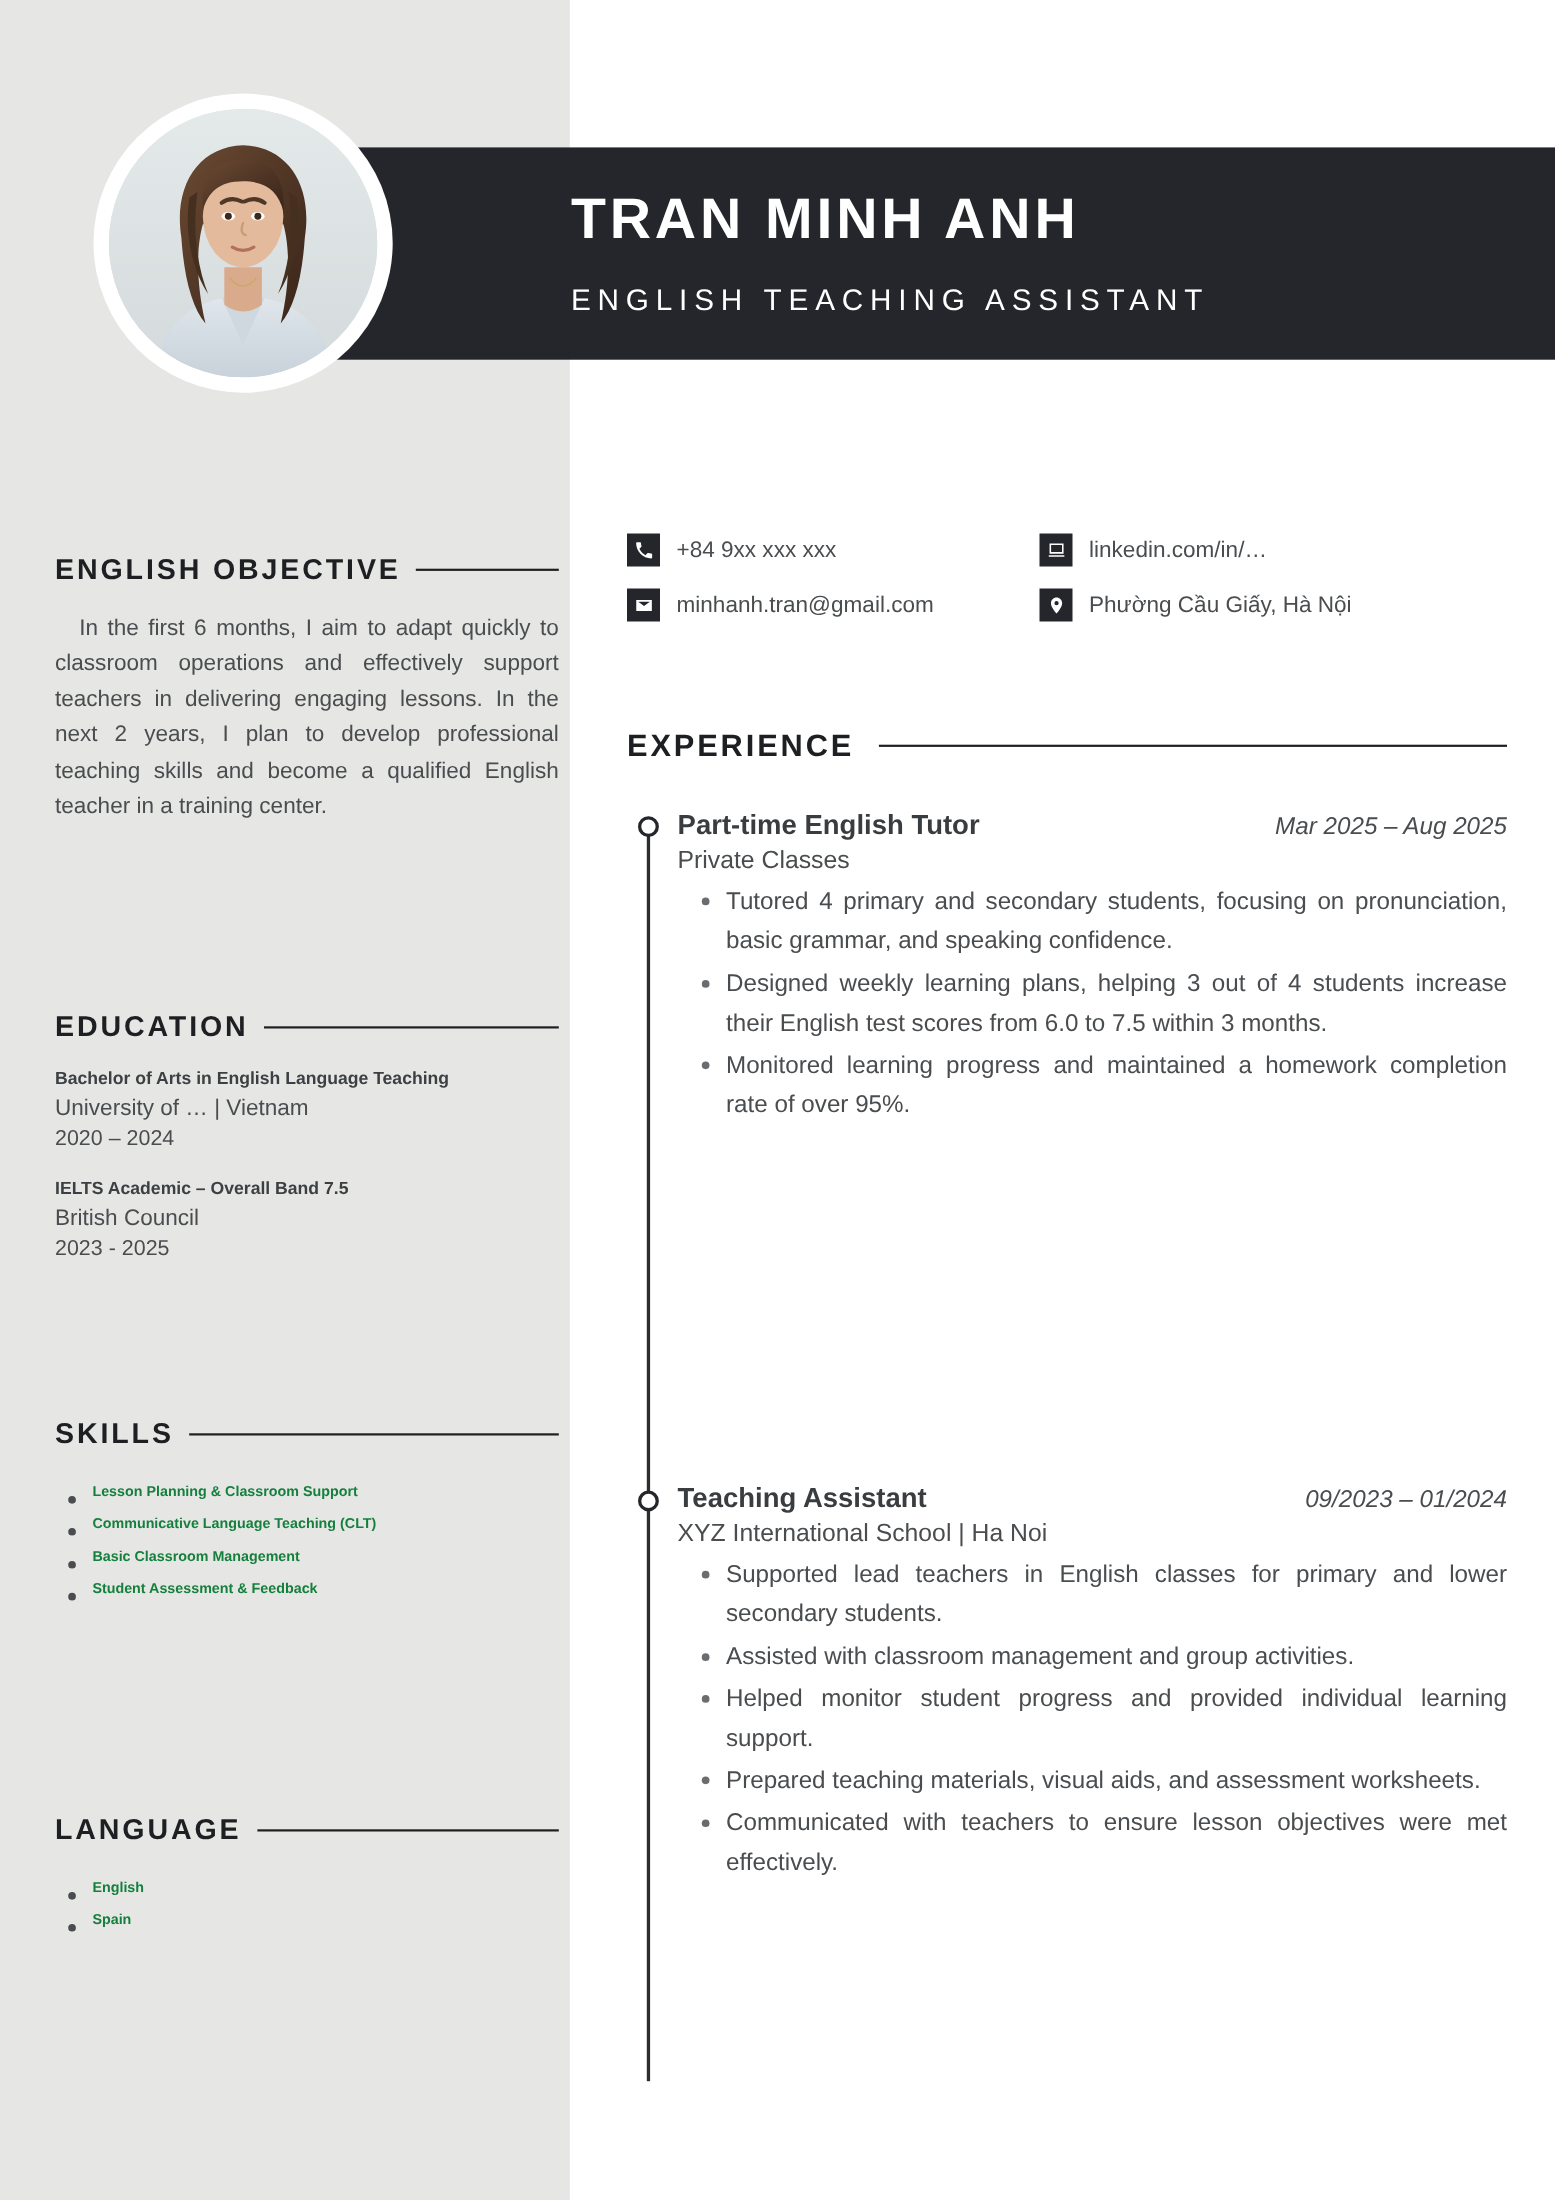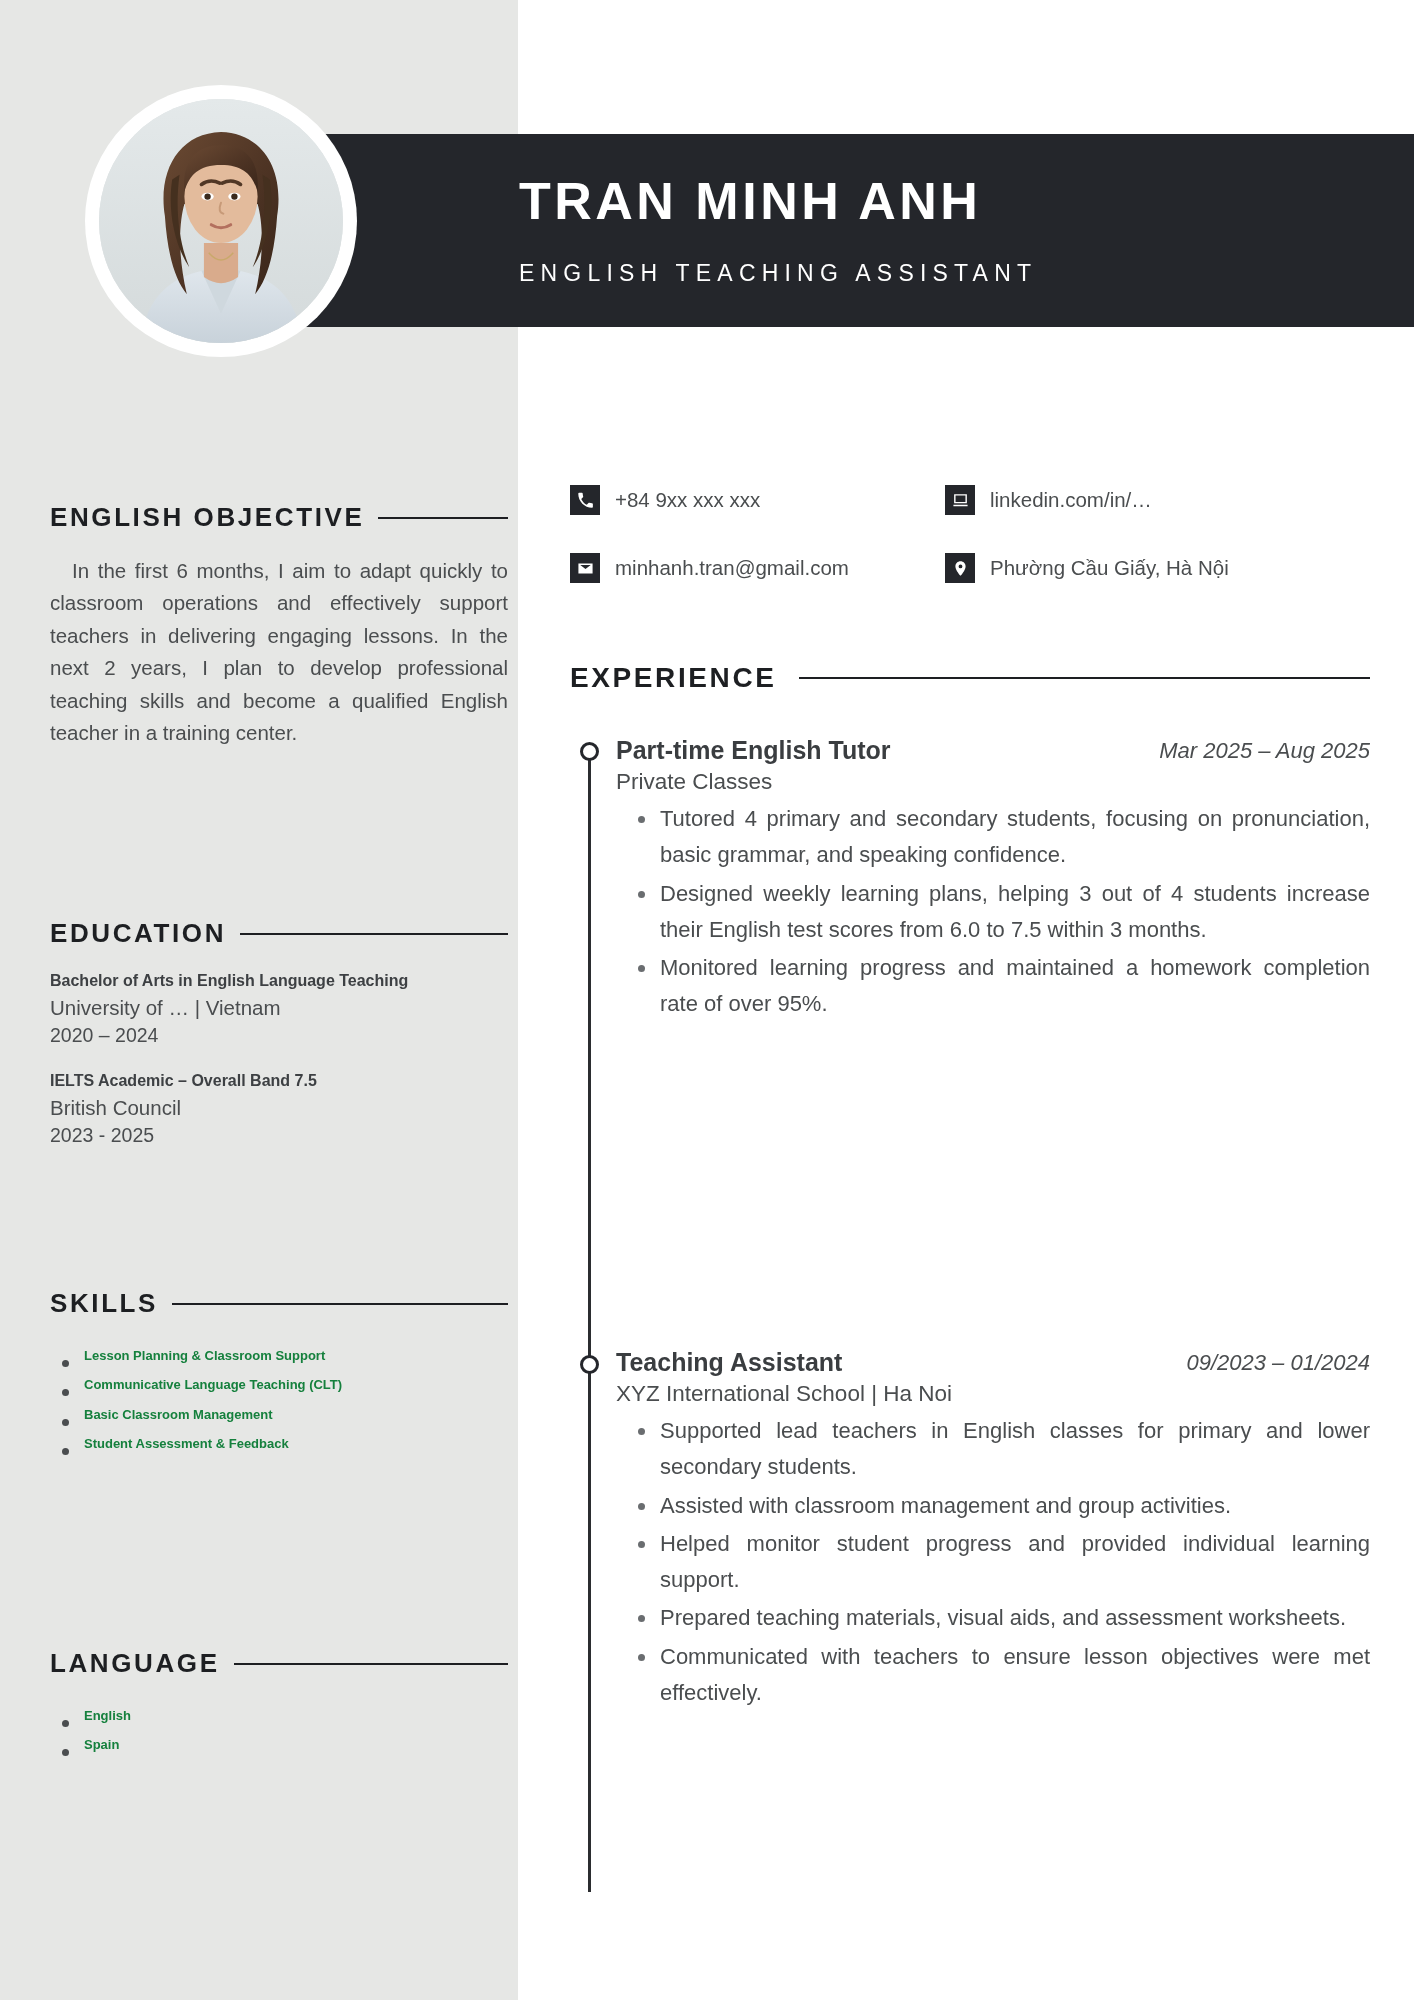--- a/index.html
+++ b/index.html
@@ -34,21 +34,21 @@
     position:absolute; left:289px; top:134px; right:0; height:193px;
     background:#24262b; z-index:2;
     display:flex; flex-direction:column; justify-content:center;
     padding-left:230px;
   }
   #name{
     color:#ffffff; font-size:52px; font-weight:bold; letter-spacing:3.5px;
     line-height:1.06; white-space:nowrap;
   }
   #role{
-    color:#ffffff; font-size:23px; font-weight:300; letter-spacing:6.2px;
+    color:#ffffff; font-size:27px; font-weight:300; letter-spacing:6.2px;
     margin-top:30px; white-space:nowrap;
   }
 
   
   .side-sec{ position:absolute; left:50px; width:458px; }
   .side-head{
     display:flex; align-items:center; gap:14px;
   }
   .side-head .txt{
     font-size:26px; font-weight:bold; color:#1d1f22; letter-spacing:2.6px;
@@ -75,21 +75,21 @@
     line-height:1.95; margin-bottom:4px;font-weight:bold;
   }
   ul.side-list li::before{
     content:""; position:absolute; left:12px; top:17px;
     width:7px; height:7px; border-radius:50%; background:#4a4d4f;
   }
 
   
   #contact{
     position:absolute; left:570px; top:485px; width:800px;
-    display:grid; grid-template-columns:375px 1fr; row-gap:38px;
+    display:grid; grid-template-columns:375px 1fr; row-gap:20px;
   }
   .contact-item{ display:flex; align-items:center; gap:15px; }
   .ci-icon{
     width:30px; height:30px; background:#24262b; flex:0 0 30px;
     display:flex; align-items:center; justify-content:center;
   }
   .ci-icon svg{ width:17px; height:17px; fill:#ffffff; }
   .ci-text{ font-size:20.5px; color:#4a4d4f; white-space:nowrap; }
 
   #exp-head{

